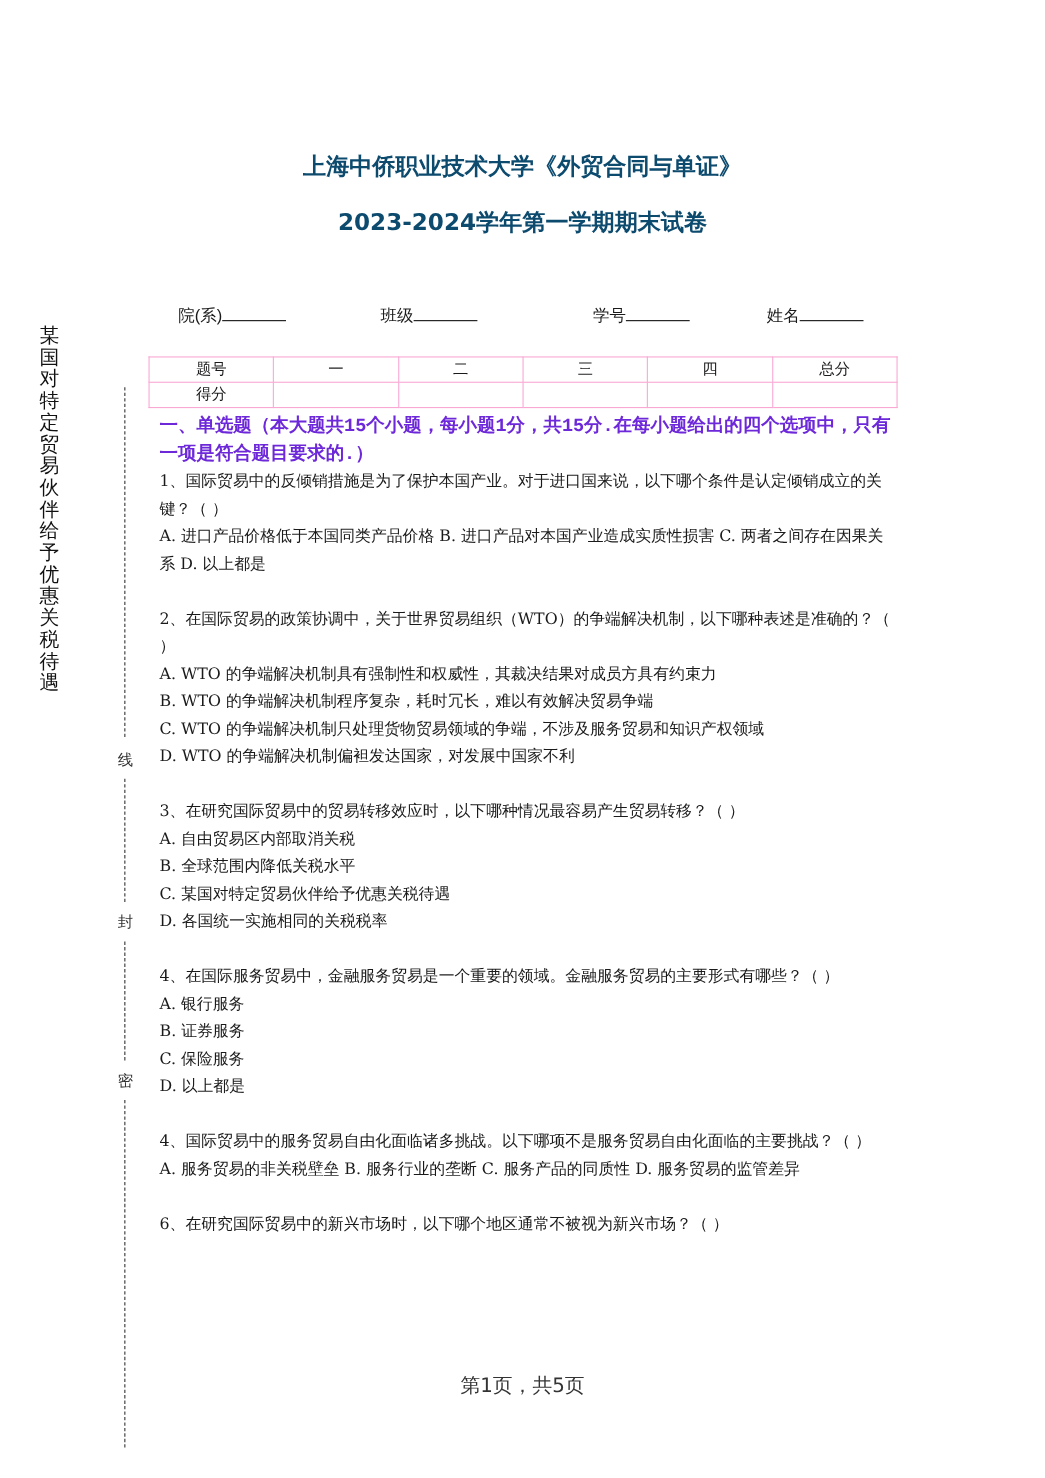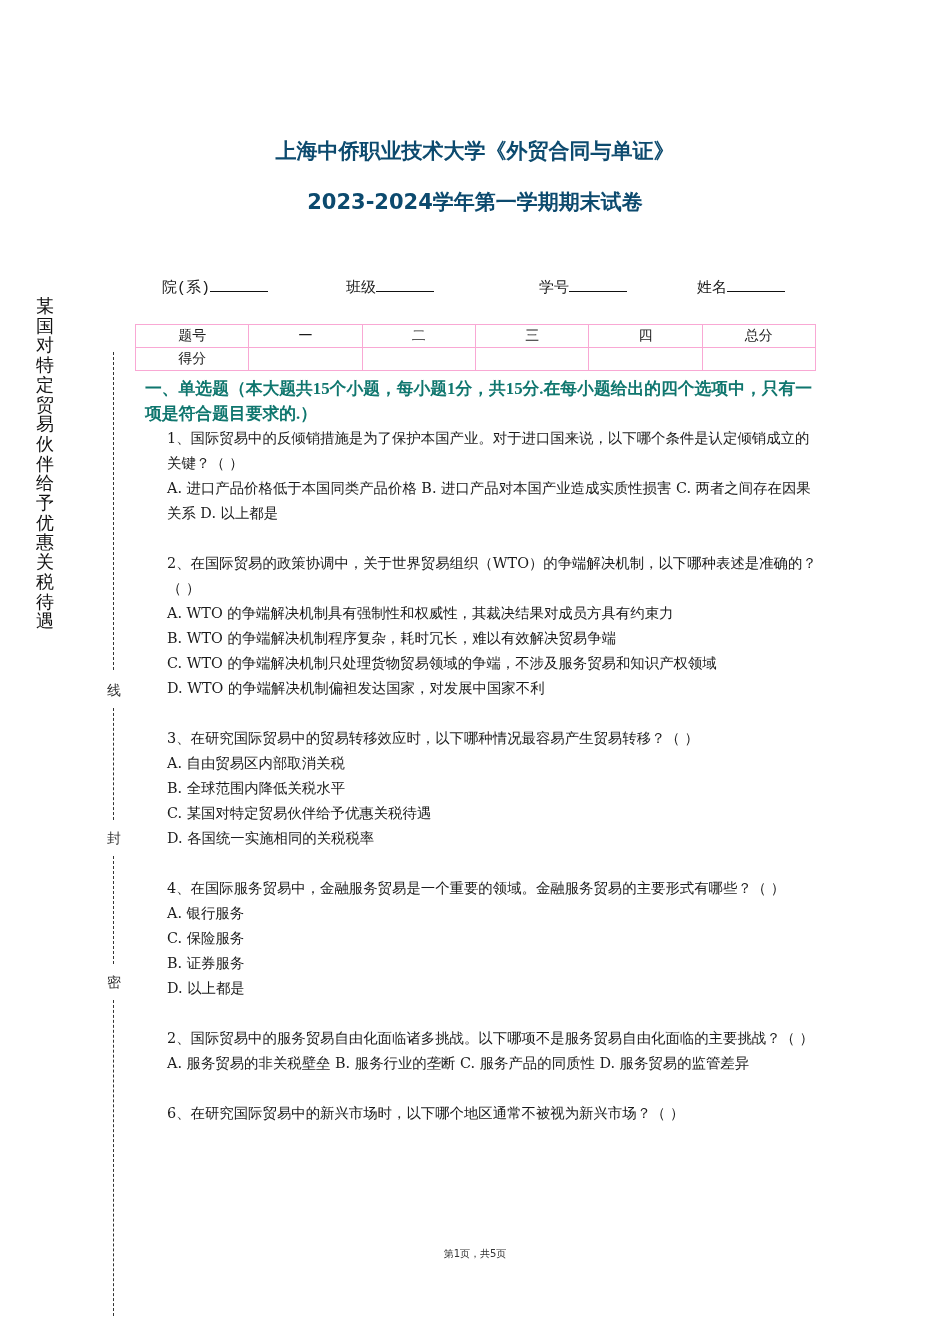--- a/index.html
+++ b/index.html
@@ -26,21 +26,21 @@
     border-left: 1.5px dashed #333;
   }
   .side-mark {
     position: absolute; left: 106px; width: 16px; font-size: 14px;
     color: #333; text-align: center;
     font-family: "DejaVu Sans", "Liberation Sans", sans-serif;
   }
 
   .info-row {
     position: absolute; top: 276px; left: 0; width: 752px; height: 22px;
-    font-family: Liberation Mono, monospace; font-size: 15px;
+    font-family: Liberation Sans, sans-serif; font-size: 15px;
   }
   .info-item { position: absolute; top: 0; white-space: nowrap; }
   .info-item .blank {
     display: inline-block; width: 58px; border-bottom: 1.2px solid #111;
     height: 15px; vertical-align: baseline;
   }
 
   table.score {
     position: absolute; left: 135px; top: 324px; width: 681px;
     border-collapse: collapse;
@@ -49,30 +49,30 @@
   table.score td {
     border: 1px solid #f9a8d4; height: 22px; padding: 0; text-align: center;
     width: 113px;
   }
 
   .content {
     position: absolute; left: 145px; top: 376px; width: 672px;
     font-size: 14.4px; line-height: 25px; color: #1a1a1a;
   }
   .section-heading {
-    font-family: Liberation Serif, serif;
-    font-weight: bold; font-size: 16.8px; line-height: 25px; color: #0f766e;
+    font-family: Liberation Mono, monospace;
+    font-weight: bold; font-size: 16.8px; line-height: 25px; color: #6d28d9;
     margin-bottom: 0px;
   }
-  .question { margin-bottom: 25px; margin-left: 22px; }
+  .question { margin-bottom: 25px; }
   .q-stem, .q-option, .q-options-inline { display: block; }
 
   .footer {
     position: absolute; top: 1247px; left: 0; width: 950px; text-align: center;
-    font-size: 10px; color: #333;
+    font-size: 18px; color: #333;
     font-family: "DejaVu Sans", "Liberation Sans", sans-serif;
   }
 </style>
 </head>
 <body>
 
 <div class="title" id="title1">上海中侨职业技术大学《外贸合同与单证》</div>
 <div class="title" id="title2">2023-2024学年第一学期期末试卷</div>
 
 <div class="side-warning">某国对特定贸易伙伴给予优惠关税待遇</div>
@@ -140,27 +140,27 @@
     <span class="q-stem">3、在研究国际贸易中的贸易转移效应时，以下哪种情况最容易产生贸易转移？（ ）</span>
     <span class="q-option">A. 自由贸易区内部取消关税</span>
     <span class="q-option">B. 全球范围内降低关税水平</span>
     <span class="q-option">C. 某国对特定贸易伙伴给予优惠关税待遇</span>
     <span class="q-option">D. 各国统一实施相同的关税税率</span>
   </div>
 
   <div class="question">
     <span class="q-stem">4、在国际服务贸易中，金融服务贸易是一个重要的领域。金融服务贸易的主要形式有哪些？（ ）</span>
     <span class="q-option">A. 银行服务</span>
+    <span class="q-option">B. 证券服务</span>
     <span class="q-option">C. 保险服务</span>
-    <span class="q-option">B. 证券服务</span>
     <span class="q-option">D. 以上都是</span>
   </div>
 
   <div class="question">
-    <span class="q-stem">2、国际贸易中的服务贸易自由化面临诸多挑战。以下哪项不是服务贸易自由化面临的主要挑战？（ ）</span>
+    <span class="q-stem">4、国际贸易中的服务贸易自由化面临诸多挑战。以下哪项不是服务贸易自由化面临的主要挑战？（ ）</span>
     <span class="q-options-inline">A. 服务贸易的非关税壁垒 B. 服务行业的垄断 C. 服务产品的同质性 D. 服务贸易的监管差异</span>
   </div>
 
   <div class="question">
     <span class="q-stem">6、在研究国际贸易中的新兴市场时，以下哪个地区通常不被视为新兴市场？（ ）</span>
   </div>
 </div>
 
 <div class="footer">第1页，共5页</div>
 

